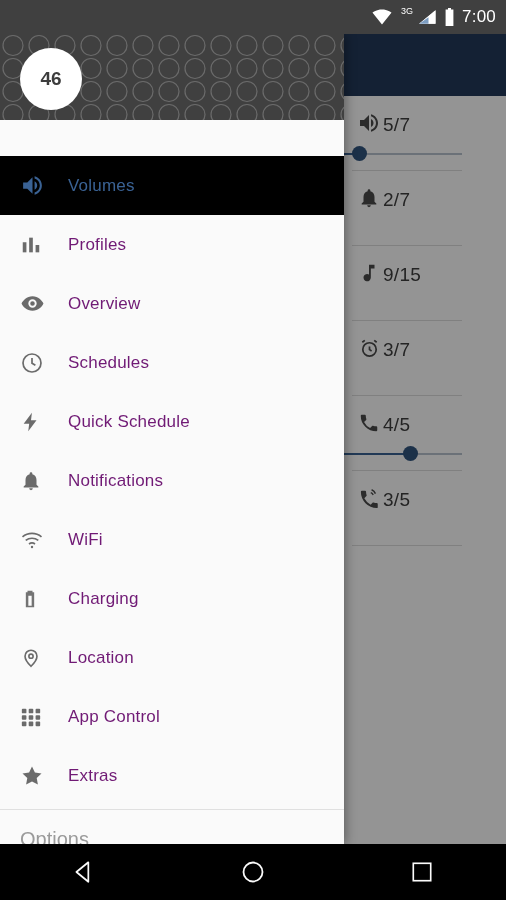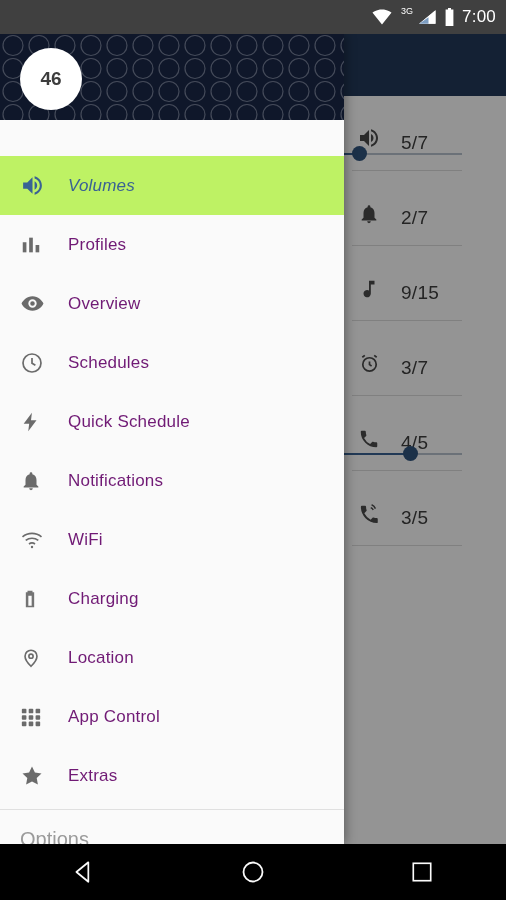--- a/index.html
+++ b/index.html
@@ -52,22 +52,21 @@
   }
   .rows {
     position: absolute; top: 62px; left: 0; width: 506px;
   }
   .row {
     position: relative;
     height: 75px;
     padding-left: 355px;
   }
   .row-inner {
-    display: flex; align-items: flex-end; height: 58px;
-    gap: 18px;
+    display: flex; align-items: center; height: 58px;
   }
   .row-ico { width: 28px; text-align: center; color: #4a4a4a; }
   .row-val {
     font-size: 19px; color: #3e3e3e; letter-spacing: .3px;
   }
   .row-sep {
     position: absolute; left: 352px; right: 44px; bottom: 0;
     height: 1px; background: #dcdcdc;
   }
   .slider-track {
@@ -98,21 +97,21 @@
     top: 34px; left: 0;
     width: 344px; height: 810px;
     background: #fafafa;
     z-index: 30;
     box-shadow: 2px 0 10px rgba(0,0,0,.35);
     overflow: hidden;
   }
   .drawer-header {
     position: relative;
     width: 344px; height: 86px;
-    background: #0f172a;
+    background: #404040;
     overflow: hidden;
   }
   .drawer-header .pattern {
     position: absolute; inset: 0;
     opacity: .22;
   }
   .avatar {
     position: absolute; left: 20px; top: 14px;
     width: 62px; height: 62px; border-radius: 50%;
     background: #ffffff;
@@ -125,21 +124,21 @@
   }
   .drawer-gap {
     width: 344px; height: 36px; background: #fafafa;
   }
   .nav-item {
     display: flex; align-items: center;
     height: 59px;
     padding-left: 20px;
     gap: 0;
   }
-  .nav-item.selected { background: #bef264; font-style: italic; }
+  .nav-item.selected { background: #000000; }
   .nav-icon {
     width: 48px; min-width: 48px;
     display: flex; align-items: center; justify-content: flex-start;
     color: #6b6b6b;
   }
   .nav-item.selected .nav-icon { color: #3a6294; }
   .nav-label {
     font-size: 17px; color: #701a75; letter-spacing: .2px;
   }
   .nav-item.selected .nav-label { color: #3a6294; }

